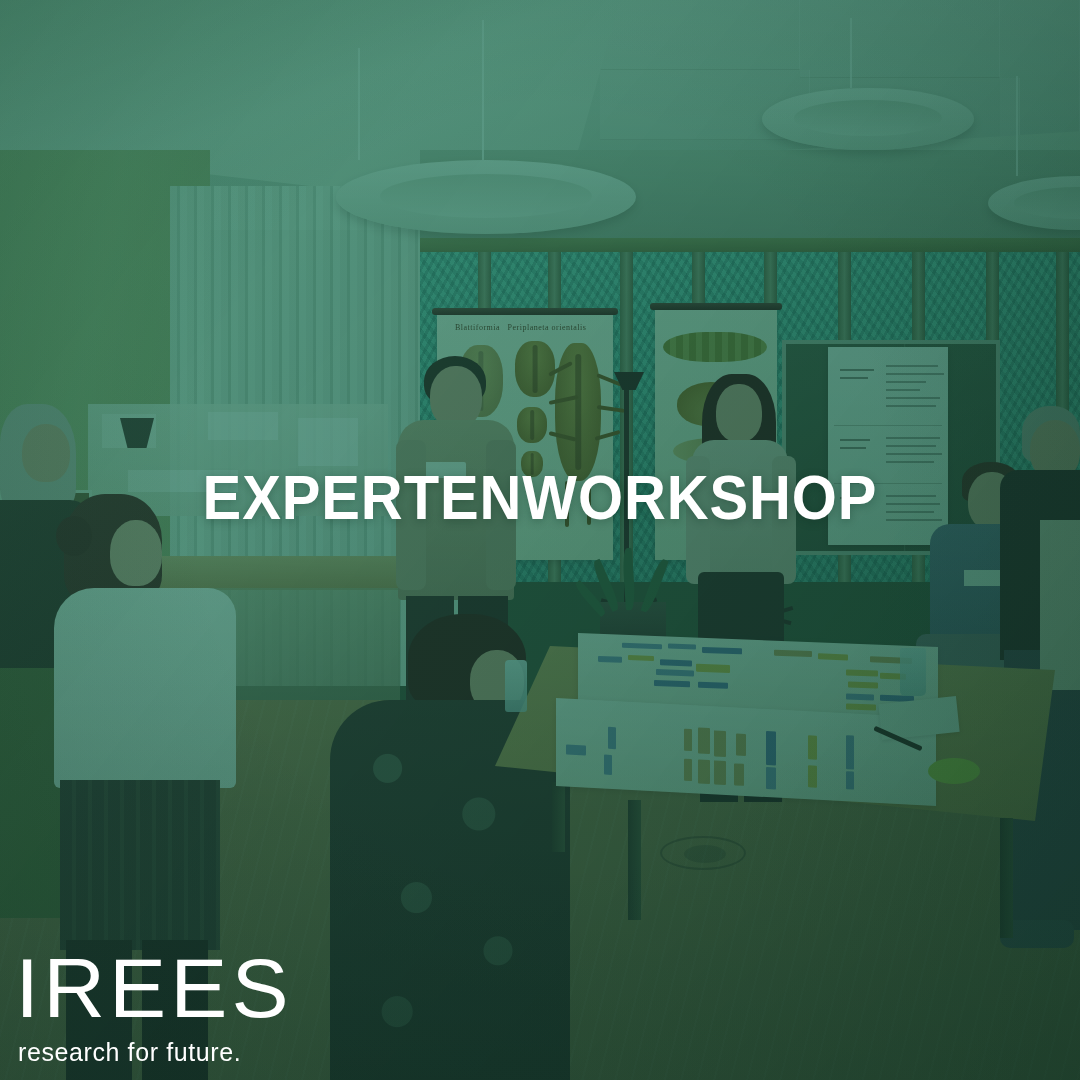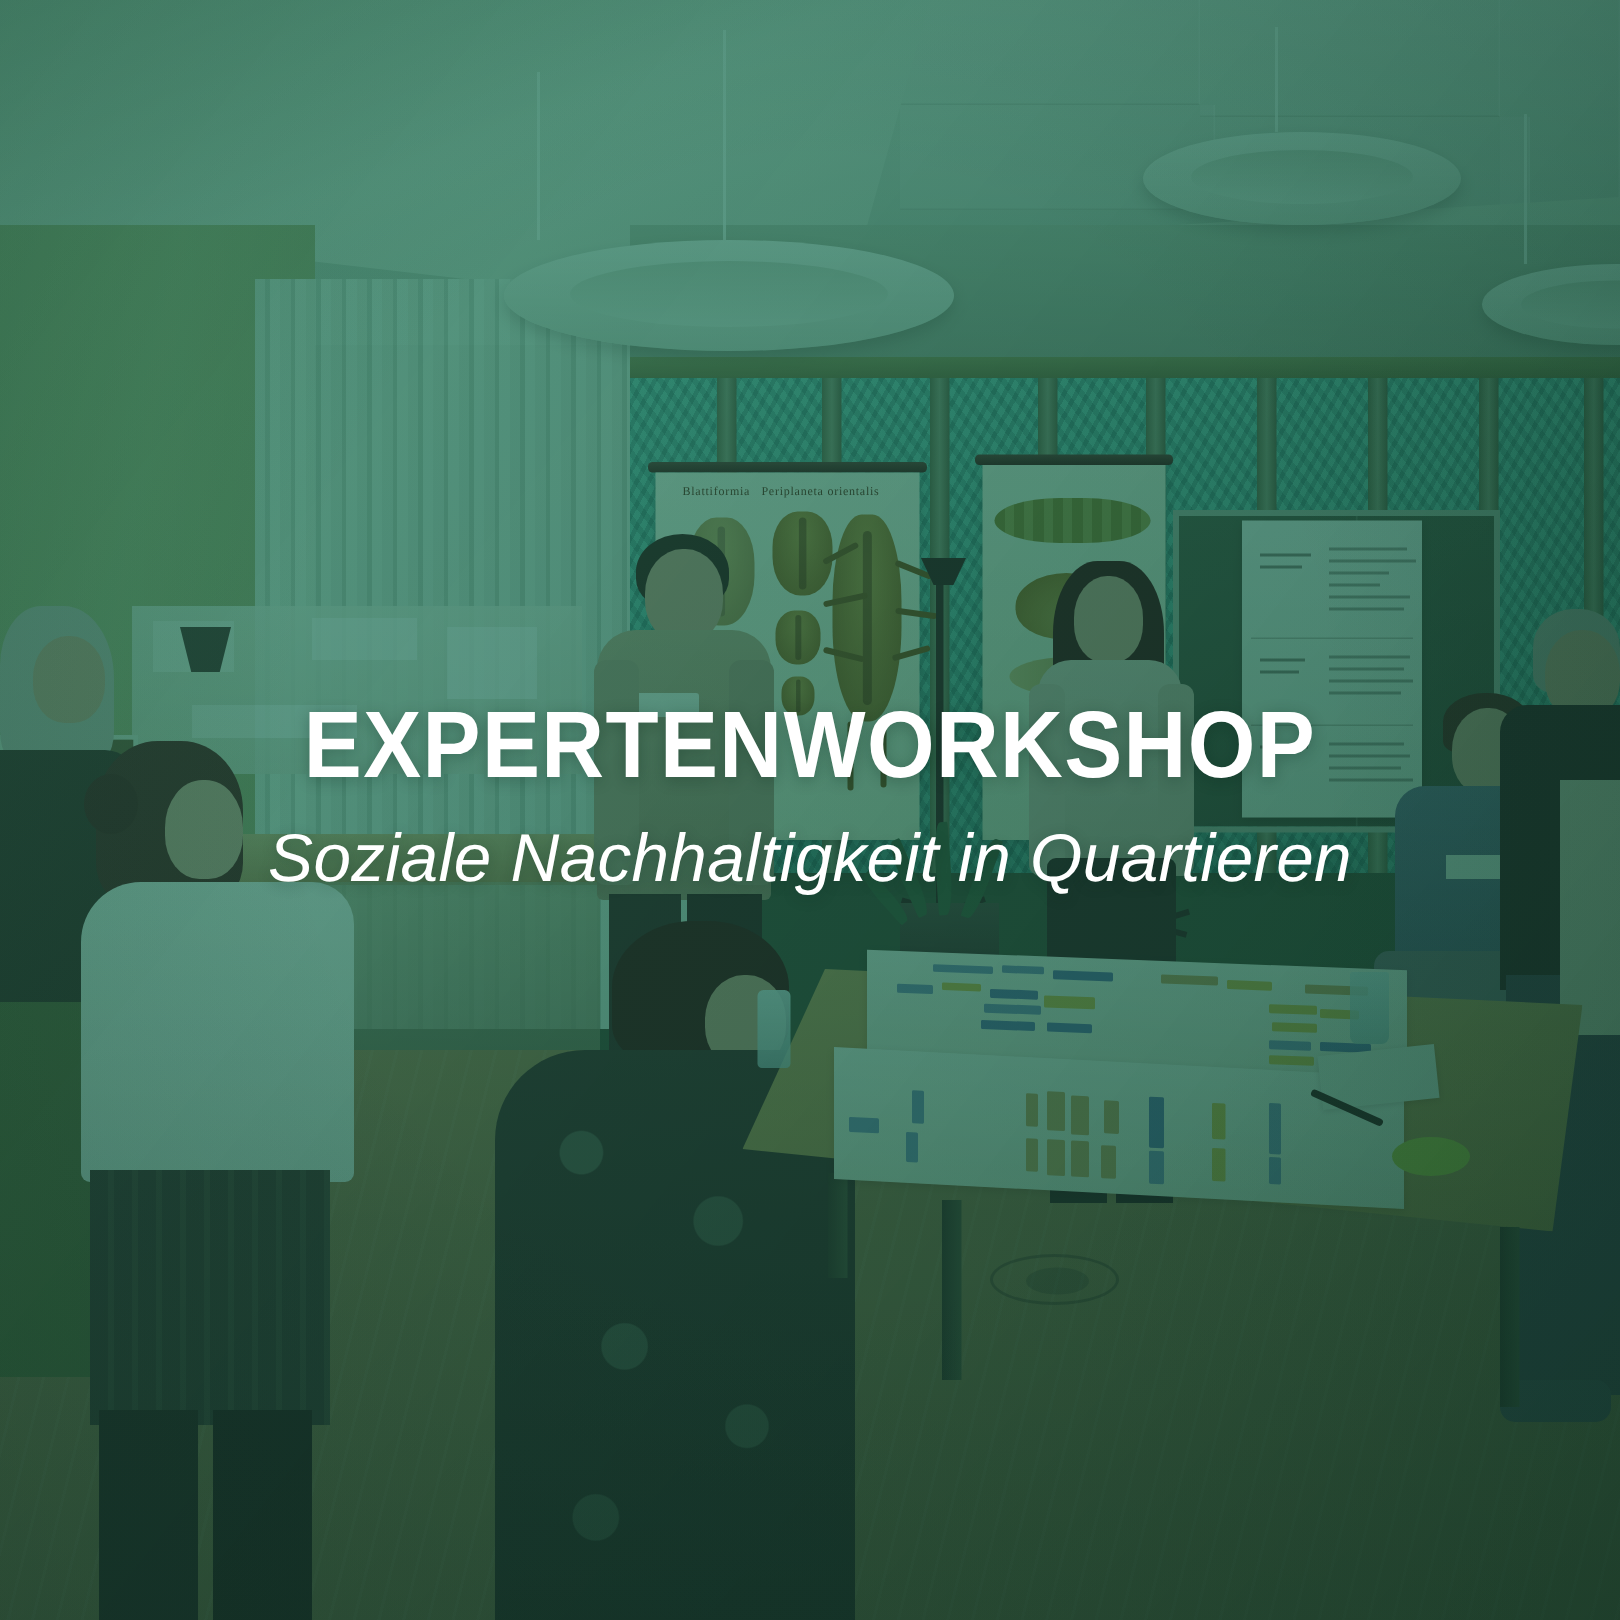--- a/index.html
+++ b/index.html
@@ -553,18 +553,21 @@
   </div>
 
   <div id="tint"></div>
   <div id="tint2"></div>
   <div id="vignette"></div>
 
   <div id="textlayer">
 
     <div id="title">EXPERTENWORKSHOP</div>
 
-    <div id="subtitle">Soziale Nachhaltigkeit in Quartieren</div>
-
+
+    <div id="logo">
+      <div id="logo-word">IREES</div>
+      <div id="logo-tag">research for future.</div>
+    </div>
 
   </div>
 
 </div>
 
 </body></html>

